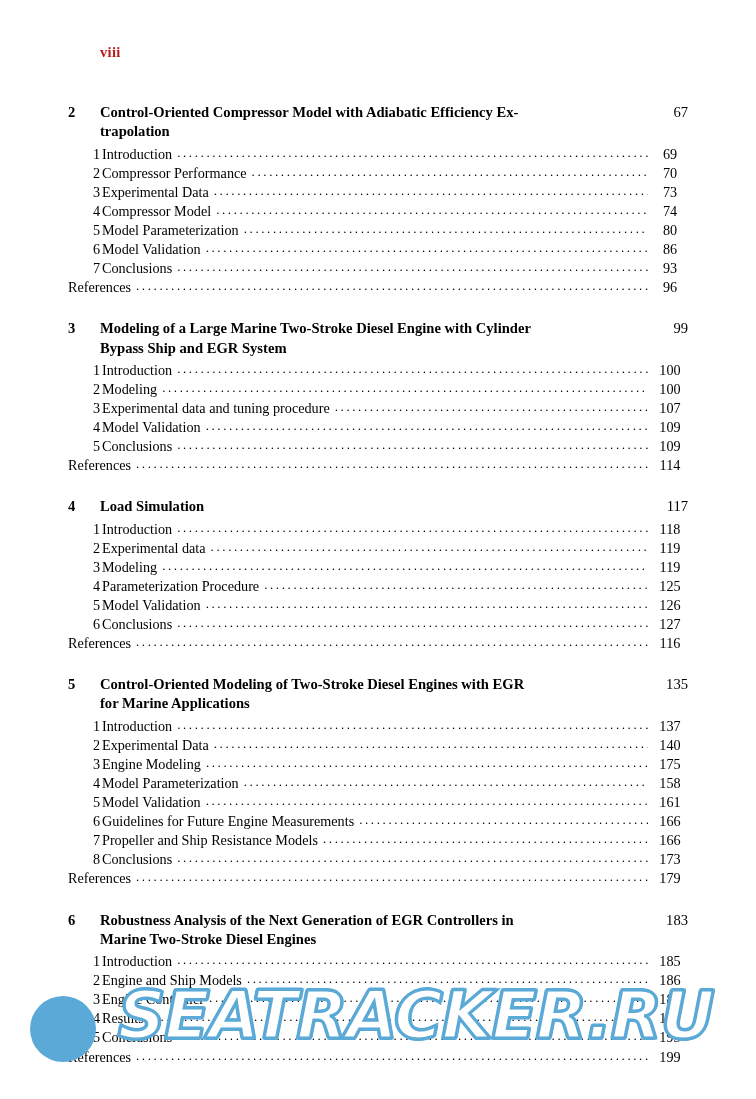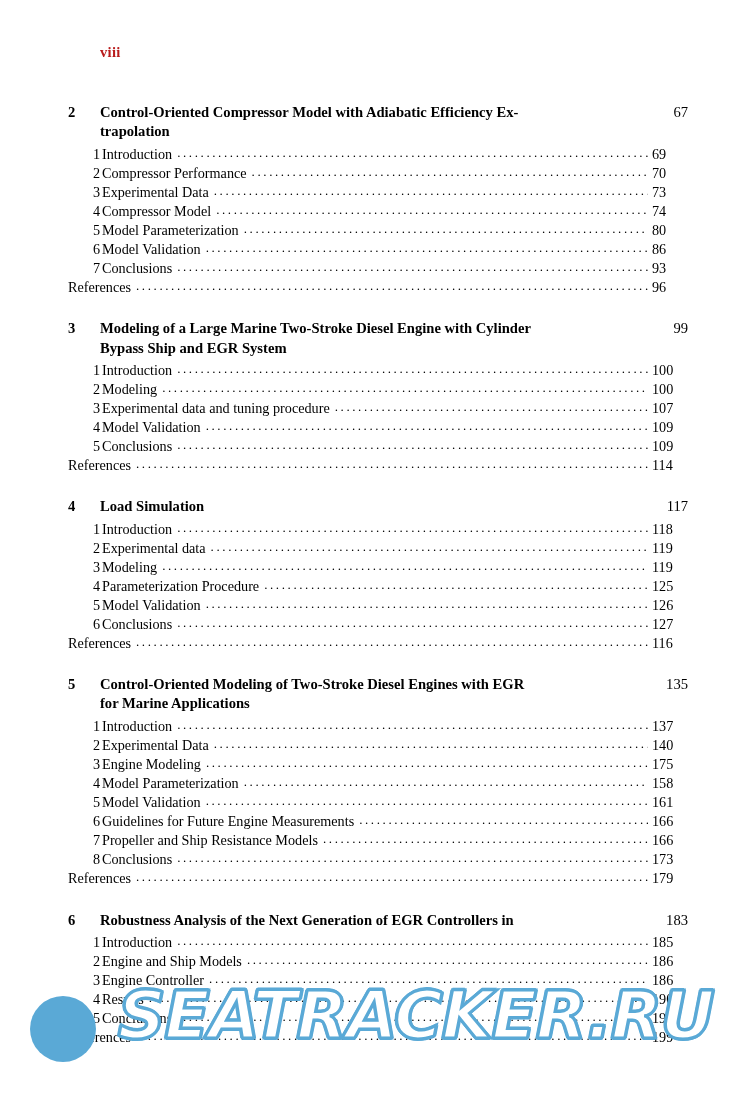--- a/index.html
+++ b/index.html
@@ -83,21 +83,21 @@
     white-space: nowrap;
     margin: 0 4px 0 5px;
     letter-spacing: 2.6px;
     color: #000;
     position: relative;
     top: -2px;
     font-size: 13px;
   }
   .entry-page {
     flex: 0 0 36px;
-    text-align: left;
+    text-align: center;
   }
   .refs .entry-label {
     padding-left: 0;
   }
   
   .watermark {
     position: absolute;
     left: 0;
     bottom: 0;
     width: 756px;
@@ -364,21 +364,21 @@
           <div class="entry refs">
             <span class="entry-label">References</span>
             <span class="dots">........................................................................................................................</span>
             <span class="entry-page">179</span>
           </div>
         </div>
       </div>
       <div class="chapter">
         <div class="chapter-head">
           <div class="chapter-num">6</div>
-          <div class="chapter-title"><span>Robustness Analysis of the Next Generation of EGR Controllers in</span></div>
+          <div class="chapter-title"><span>Robustness Analysis of the Next Generation of EGR Controllers in</span><span class="line2">Marine Two-Stroke Diesel Engines</span></div>
           <div class="chapter-page">183</div>
         </div>
         <div class="entries">
           <div class="entry">
             <span class="entry-num">1</span>
             <span class="entry-label">Introduction</span>
             <span class="dots">........................................................................................................................</span>
             <span class="entry-page">185</span>
           </div>
           <div class="entry">

